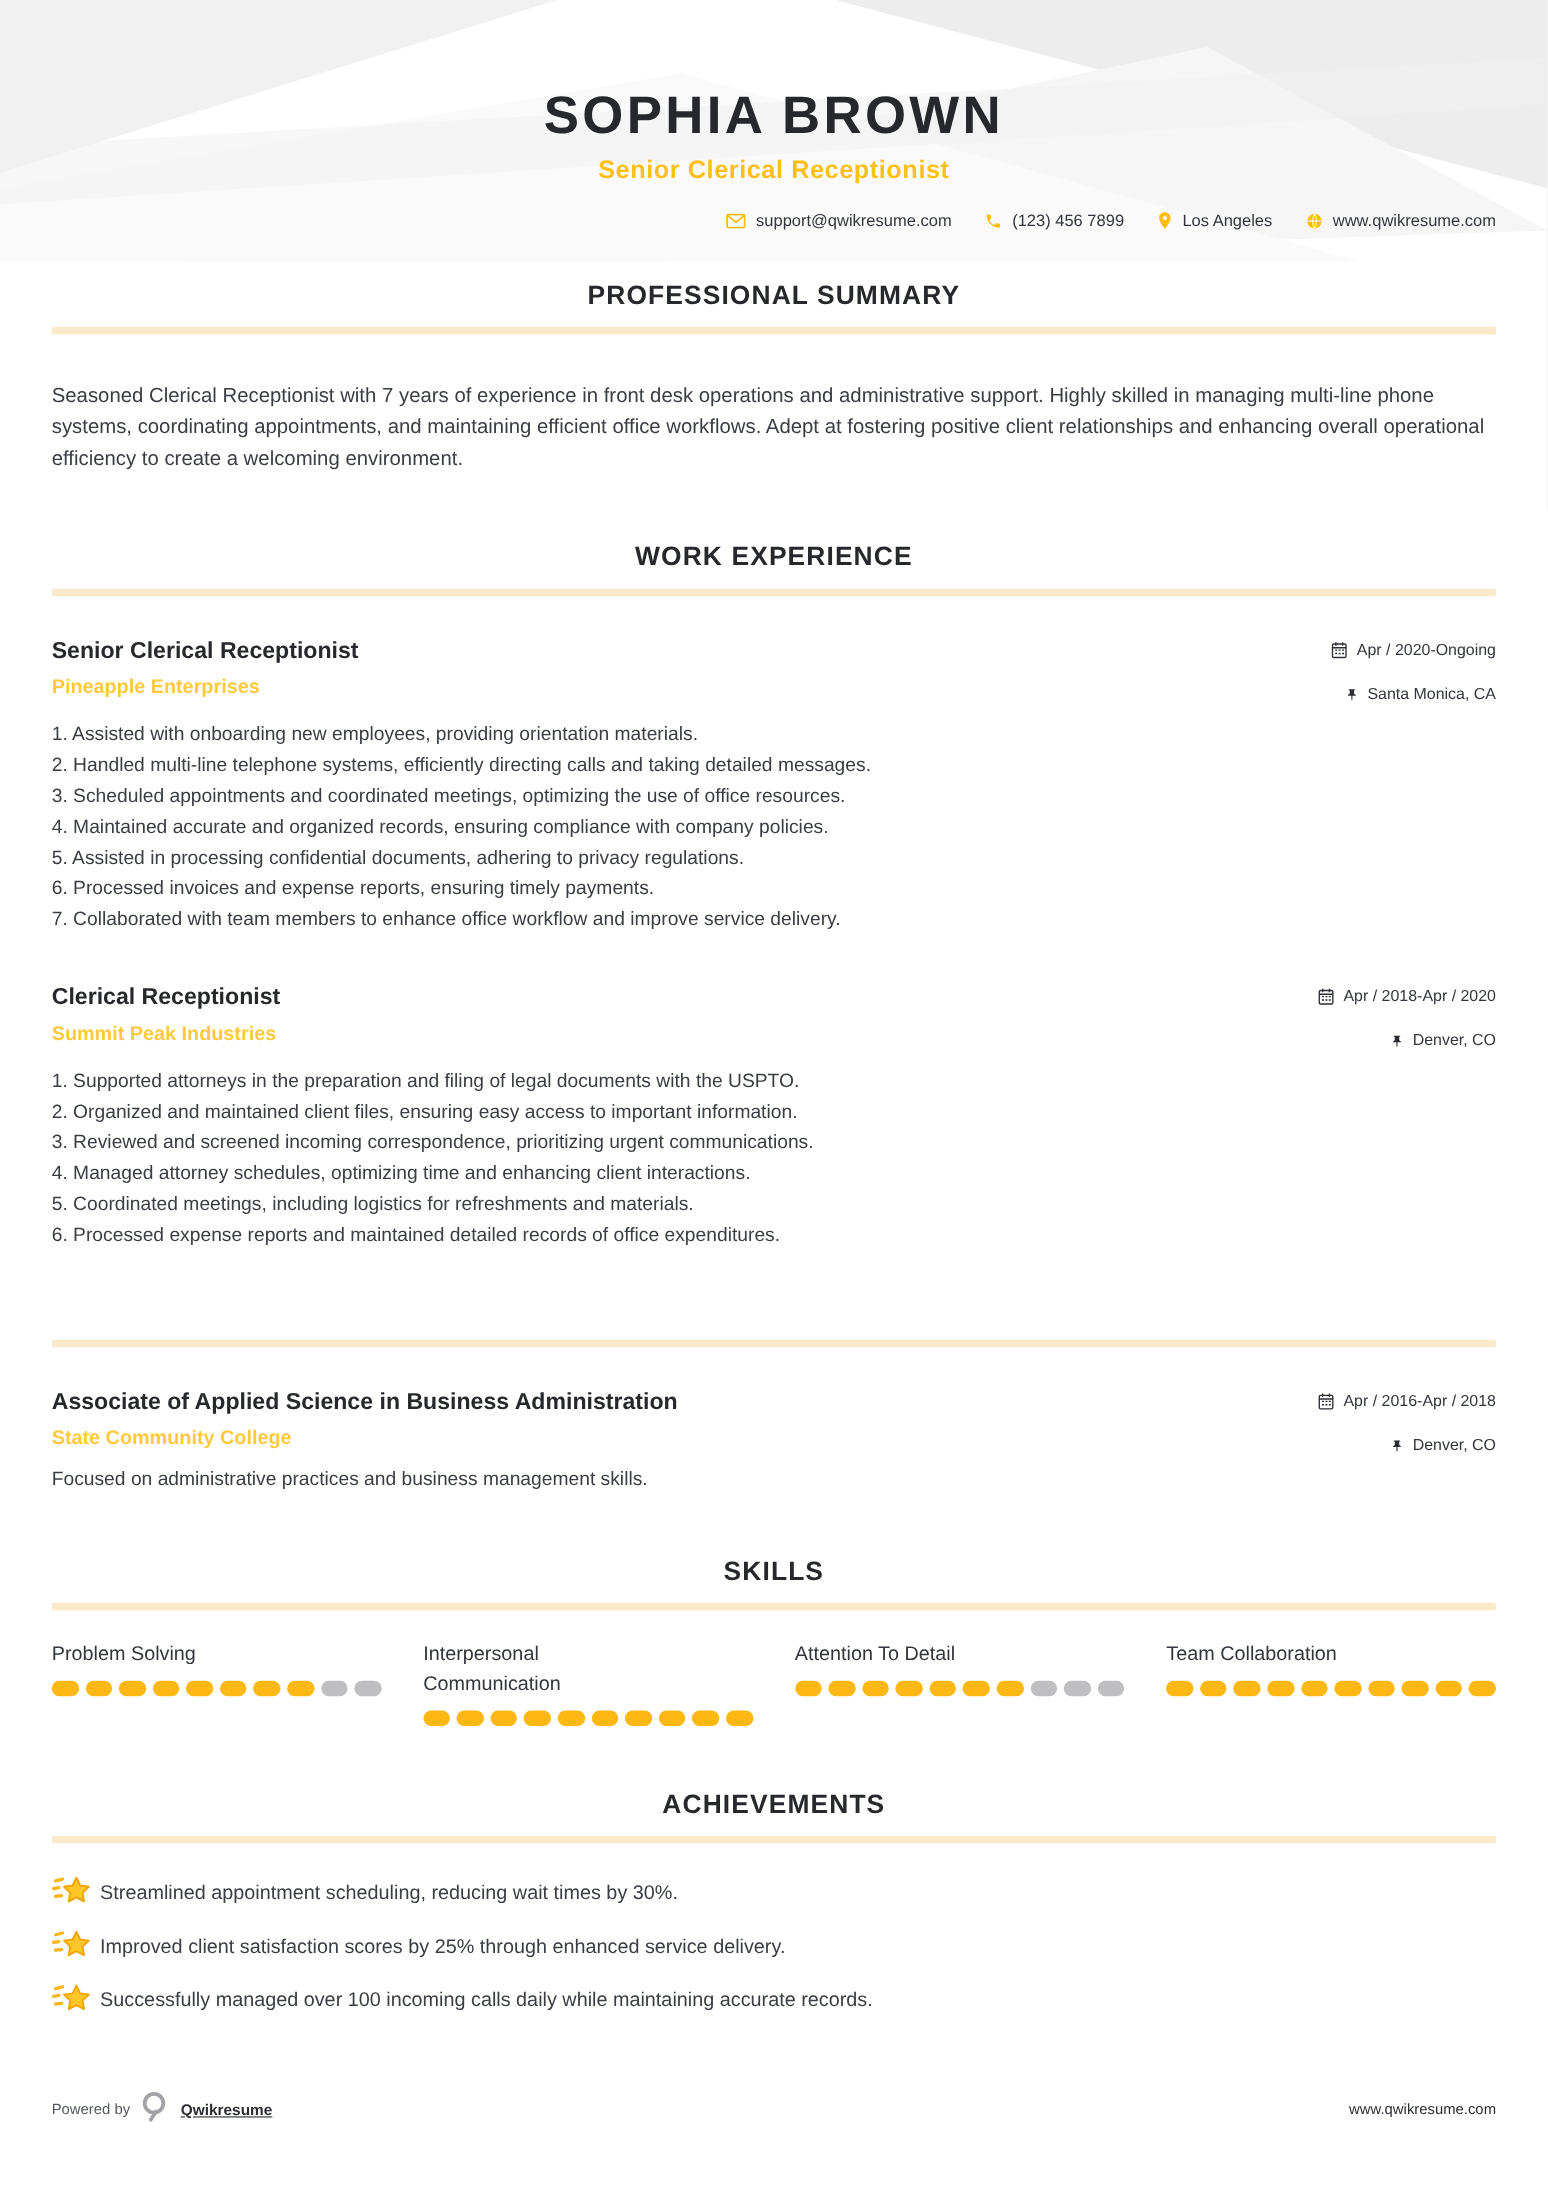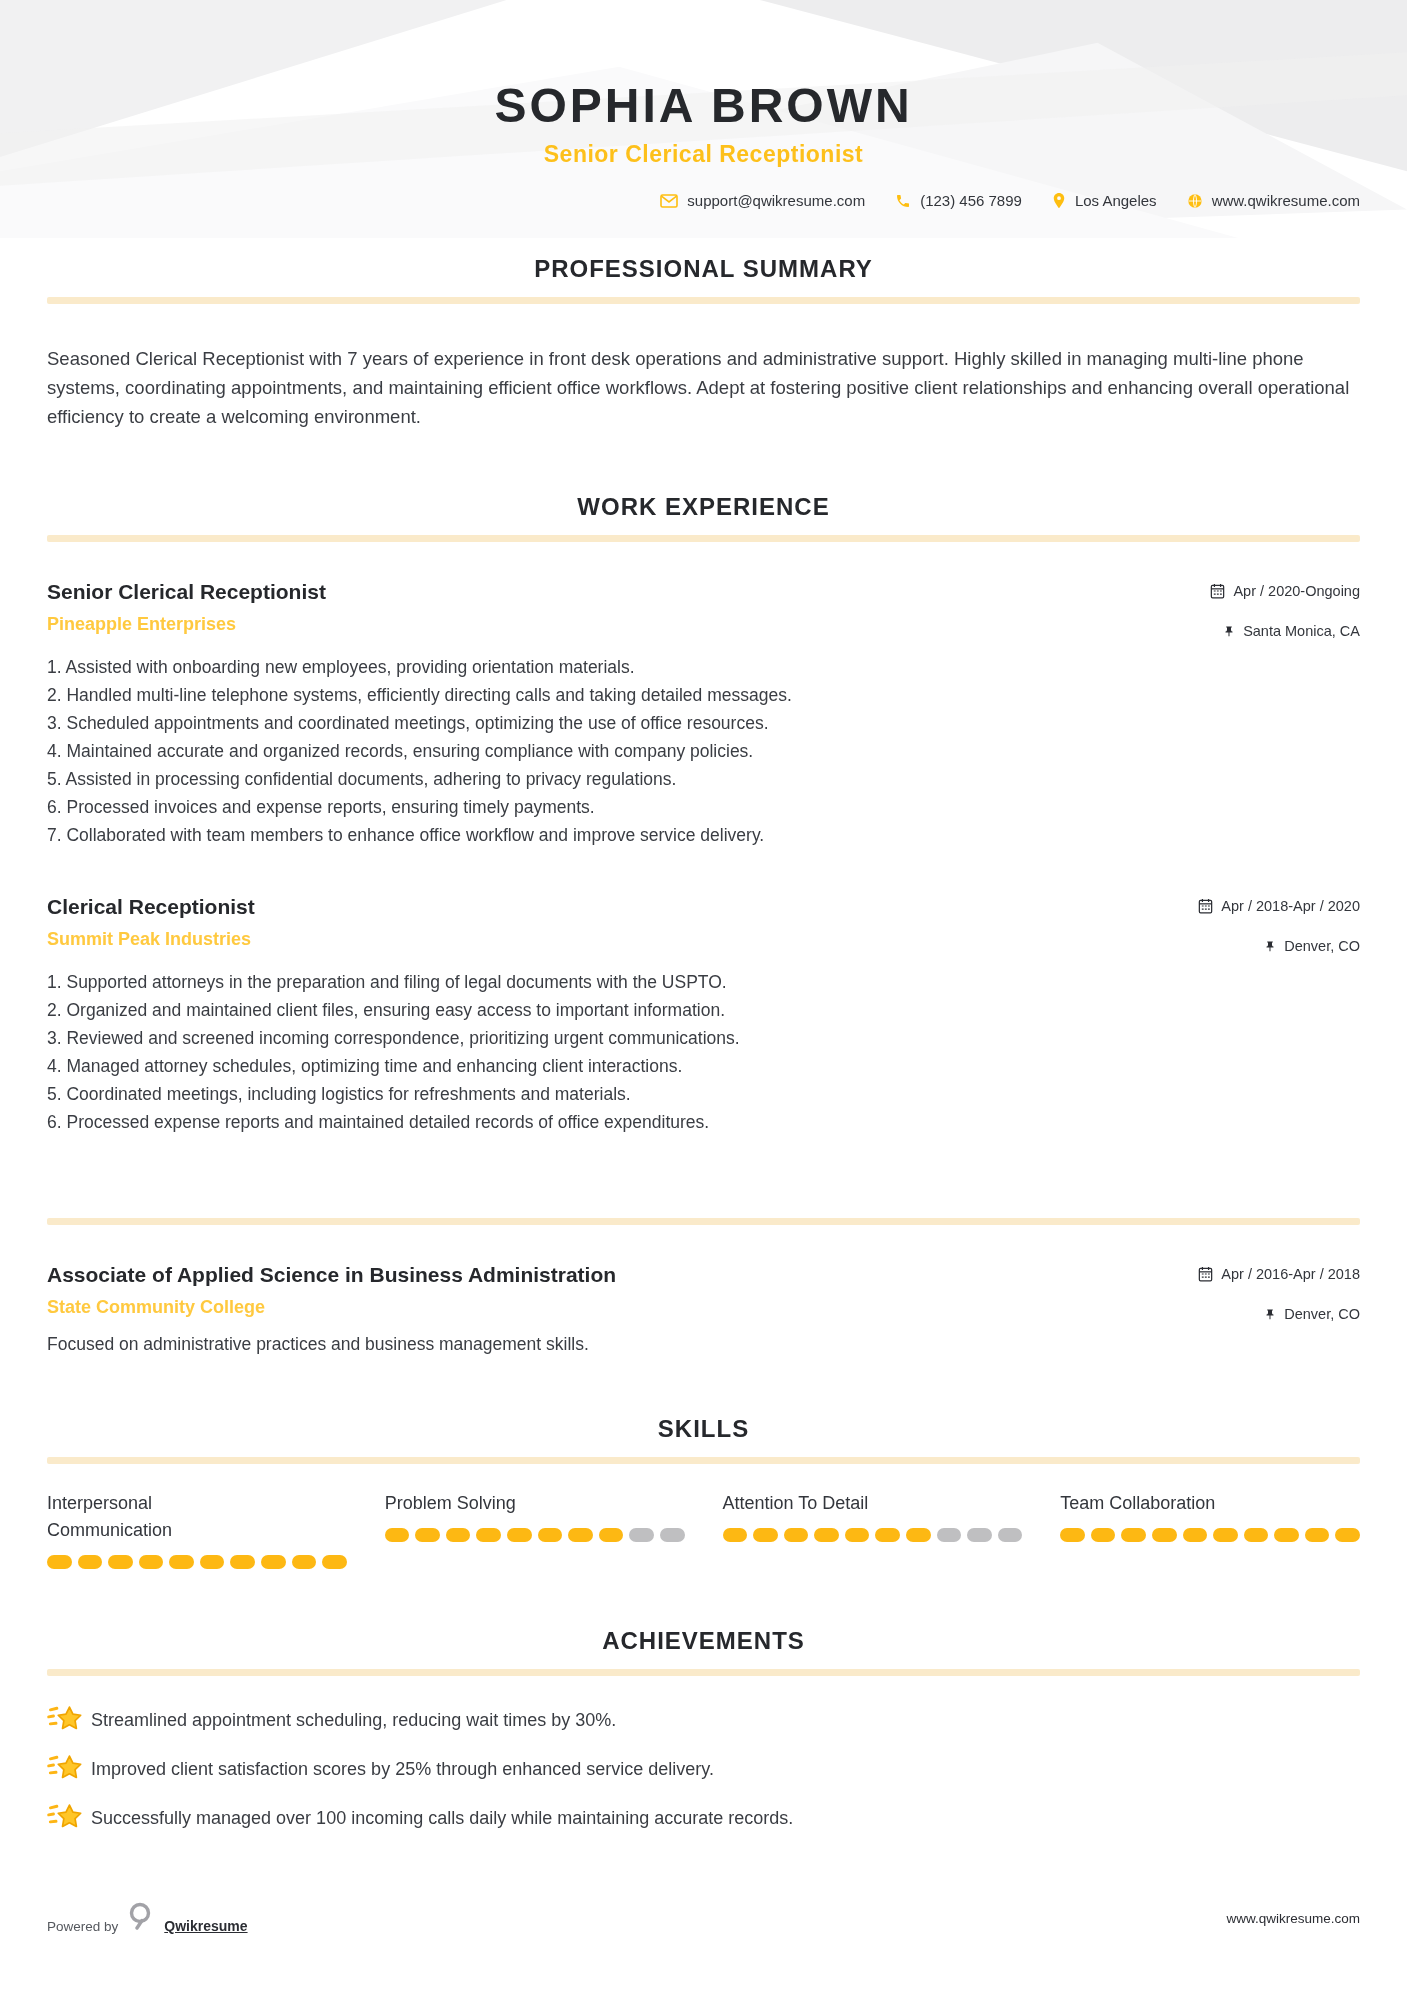--- a/index.html
+++ b/index.html
@@ -103,21 +103,21 @@
   .achievement-list { margin-top:26px; }
   .achievement-item { display:flex; align-items:center; gap:6px; margin-bottom:13px; }
   .achievement-item svg { display:block; flex:0 0 auto; }
   .achievement-text { font-size:18px; color:#3a3d43; }
 
   
   .footer {
     position:absolute; left:47px; right:47px; bottom:56px;
     display:flex; justify-content:space-between; align-items:center;
   }
-  .footer-left { display:flex; align-items:flex-end; gap:10px; }
+  .footer-left { display:flex; align-items:center; gap:10px; }
   .powered-by { font-size:13.5px; color:#55585e; }
   .brand-link { font-size:14px; font-weight:700; color:#2b2d33; text-decoration:underline; cursor:pointer; }
   .footer-site { font-size:13.5px; color:#2b2d33; }
 </style>
 </head>
 <body>
 
 <div class="page">
 
   <div class="header-bg">
@@ -292,47 +292,47 @@
         <div class="edu-desc">Focused on administrative practices and business management skills.</div>
       </div>
     </div>
 
     <div class="section-skills">
       <div class="section-heading">SKILLS</div>
       <div class="heading-underline"></div>
 
       <div class="skills-grid">
         <div class="skill">
+          <div class="skill-label">Problem Solving</div>
+          <div class="skill-bar">
+              <span class="seg seg-filled"></span>
+              <span class="seg seg-filled"></span>
+              <span class="seg seg-filled"></span>
+              <span class="seg seg-filled"></span>
+              <span class="seg seg-filled"></span>
+              <span class="seg seg-filled"></span>
+              <span class="seg seg-filled"></span>
+              <span class="seg seg-filled"></span>
+              <span class="seg seg-empty"></span>
+              <span class="seg seg-empty"></span>
+            </div>
+        </div>
+        <div class="skill">
           <div class="skill-label">Interpersonal Communication</div>
           <div class="skill-bar">
               <span class="seg seg-filled"></span>
               <span class="seg seg-filled"></span>
               <span class="seg seg-filled"></span>
               <span class="seg seg-filled"></span>
               <span class="seg seg-filled"></span>
               <span class="seg seg-filled"></span>
               <span class="seg seg-filled"></span>
               <span class="seg seg-filled"></span>
               <span class="seg seg-filled"></span>
               <span class="seg seg-filled"></span>
-            </div>
-        </div>
-        <div class="skill">
-          <div class="skill-label">Problem Solving</div>
-          <div class="skill-bar">
-              <span class="seg seg-filled"></span>
-              <span class="seg seg-filled"></span>
-              <span class="seg seg-filled"></span>
-              <span class="seg seg-filled"></span>
-              <span class="seg seg-filled"></span>
-              <span class="seg seg-filled"></span>
-              <span class="seg seg-filled"></span>
-              <span class="seg seg-filled"></span>
-              <span class="seg seg-empty"></span>
-              <span class="seg seg-empty"></span>
             </div>
         </div>
         <div class="skill">
           <div class="skill-label">Attention To Detail</div>
           <div class="skill-bar">
               <span class="seg seg-filled"></span>
               <span class="seg seg-filled"></span>
               <span class="seg seg-filled"></span>
               <span class="seg seg-filled"></span>
               <span class="seg seg-filled"></span>

